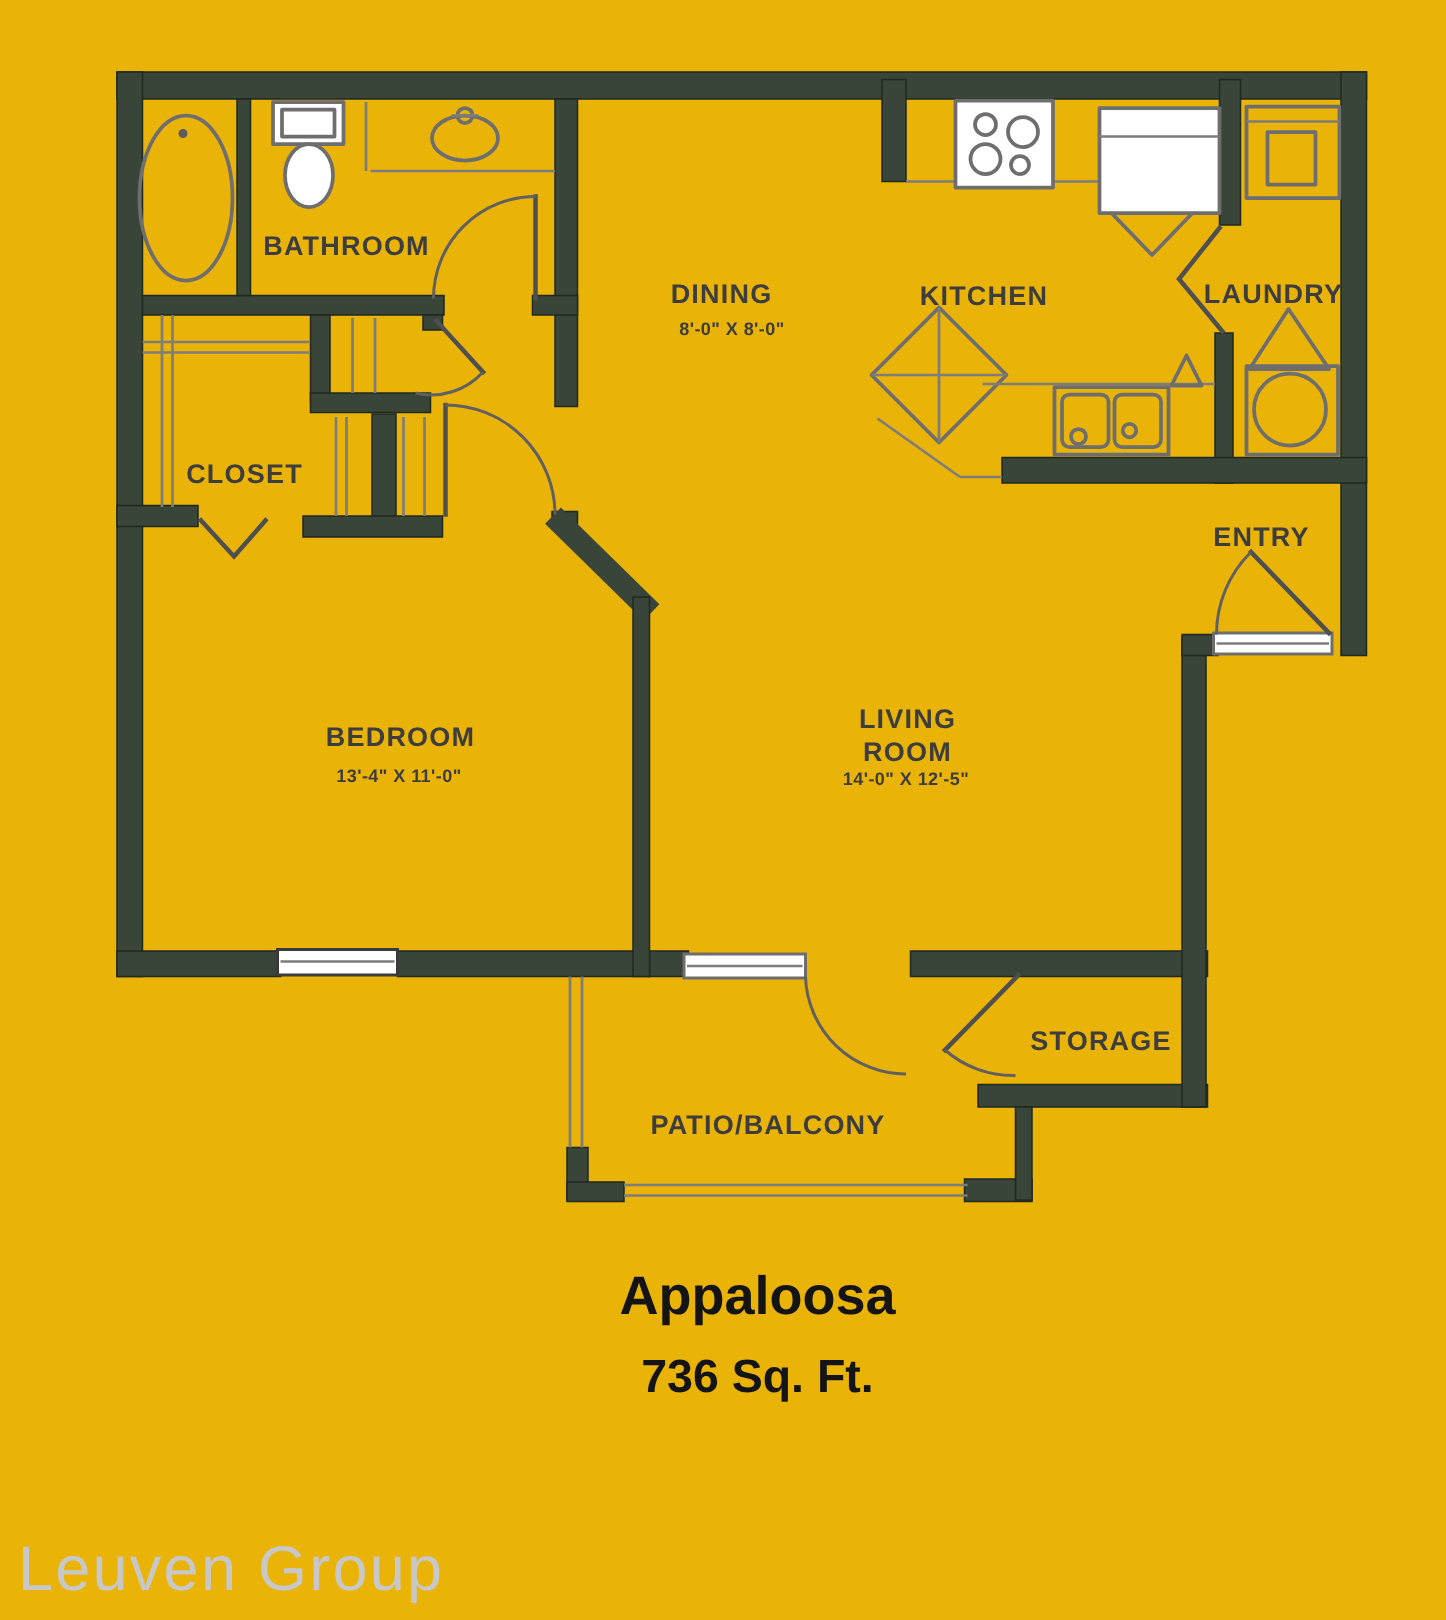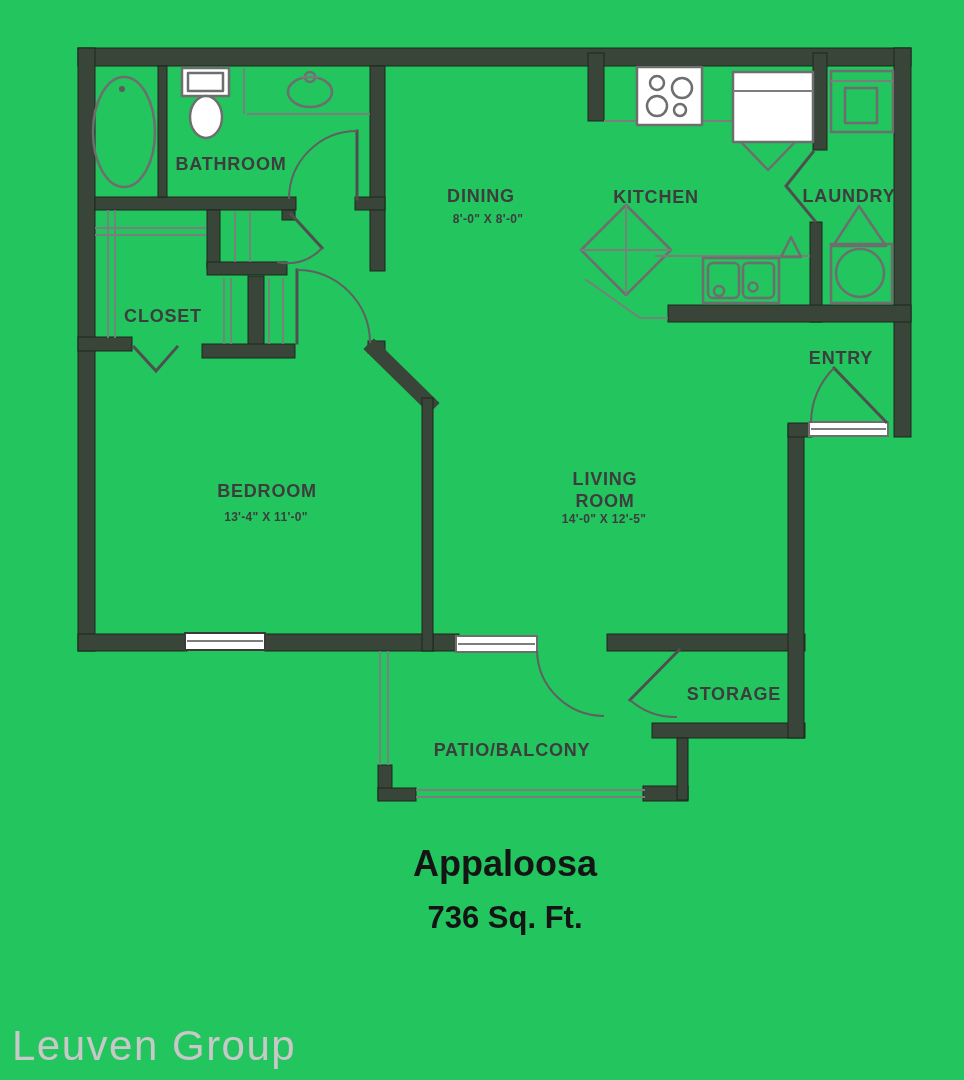--- a/index.html
+++ b/index.html
@@ -1,16 +1,16 @@
 <!DOCTYPE html>
 <html><head>
 <meta charset="utf-8">
 <style>
   html,body{margin:0;padding:0;background:#ffffff;}
-  #stage{position:relative;width:964px;height:1080px;background:#22c55e;overflow:hidden;
+  #stage{position:relative;width:964px;height:1080px;background:#eab308;overflow:hidden;
          font-family:"Liberation Sans", sans-serif;}
   svg{display:block;}
   .wall{fill:#394539;stroke:#1f291f;stroke-width:1;}
   .wallline{stroke:#394539;stroke-width:15;stroke-linecap:square;}
   .fix{fill:#ffffff;stroke:#6e6e6e;stroke-width:2.5;stroke-linejoin:round;}
   .fixn{fill:none;stroke:#6e6e6e;stroke-width:2.5;stroke-linejoin:round;}
   .thin{stroke:#7d7d7d;stroke-width:1.8;fill:none;}
   .door{stroke:#4f4f4f;stroke-width:3;fill:none;stroke-linecap:square;}
   .arc{stroke:#606060;stroke-width:2;fill:none;}
   .panel{fill:#ffffff;stroke:#6e6e6e;stroke-width:2;}

